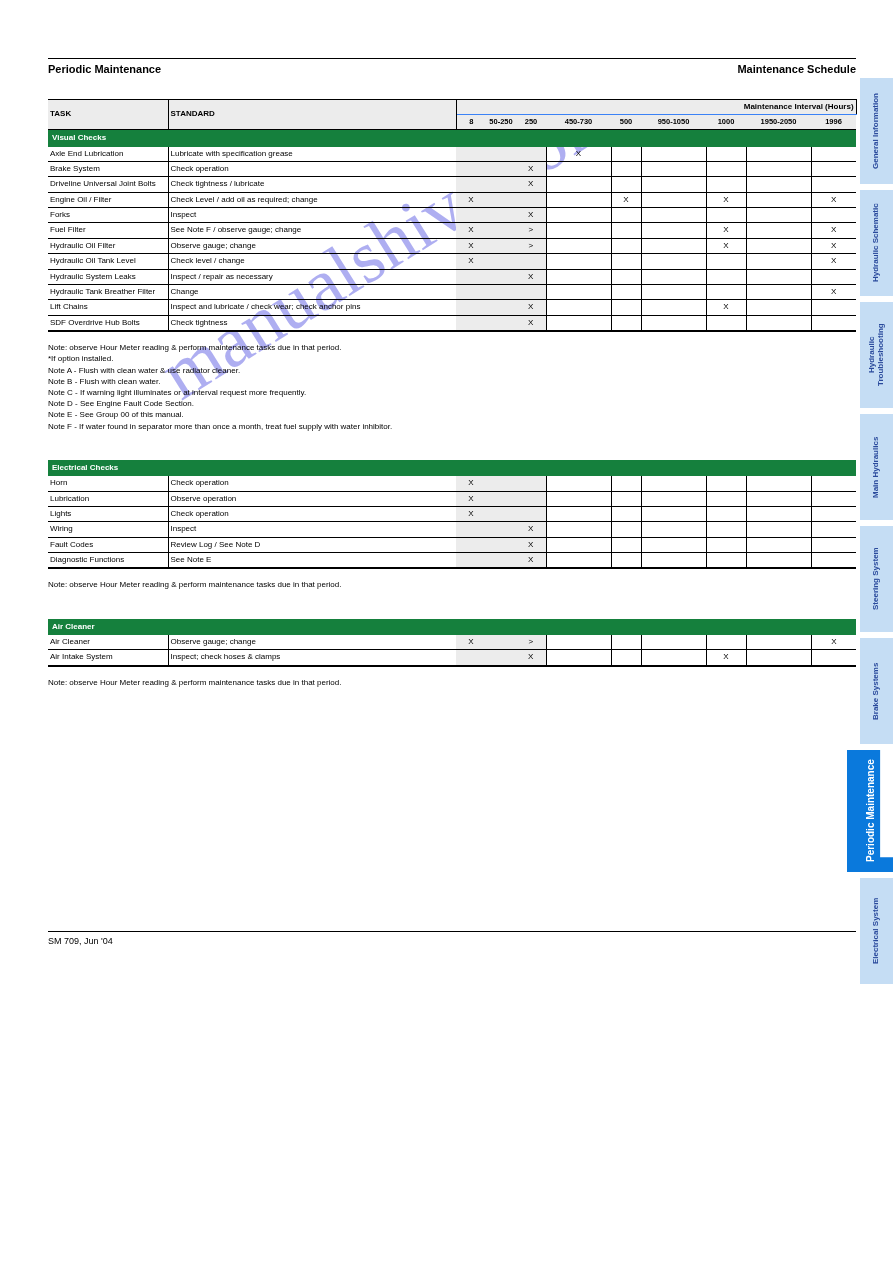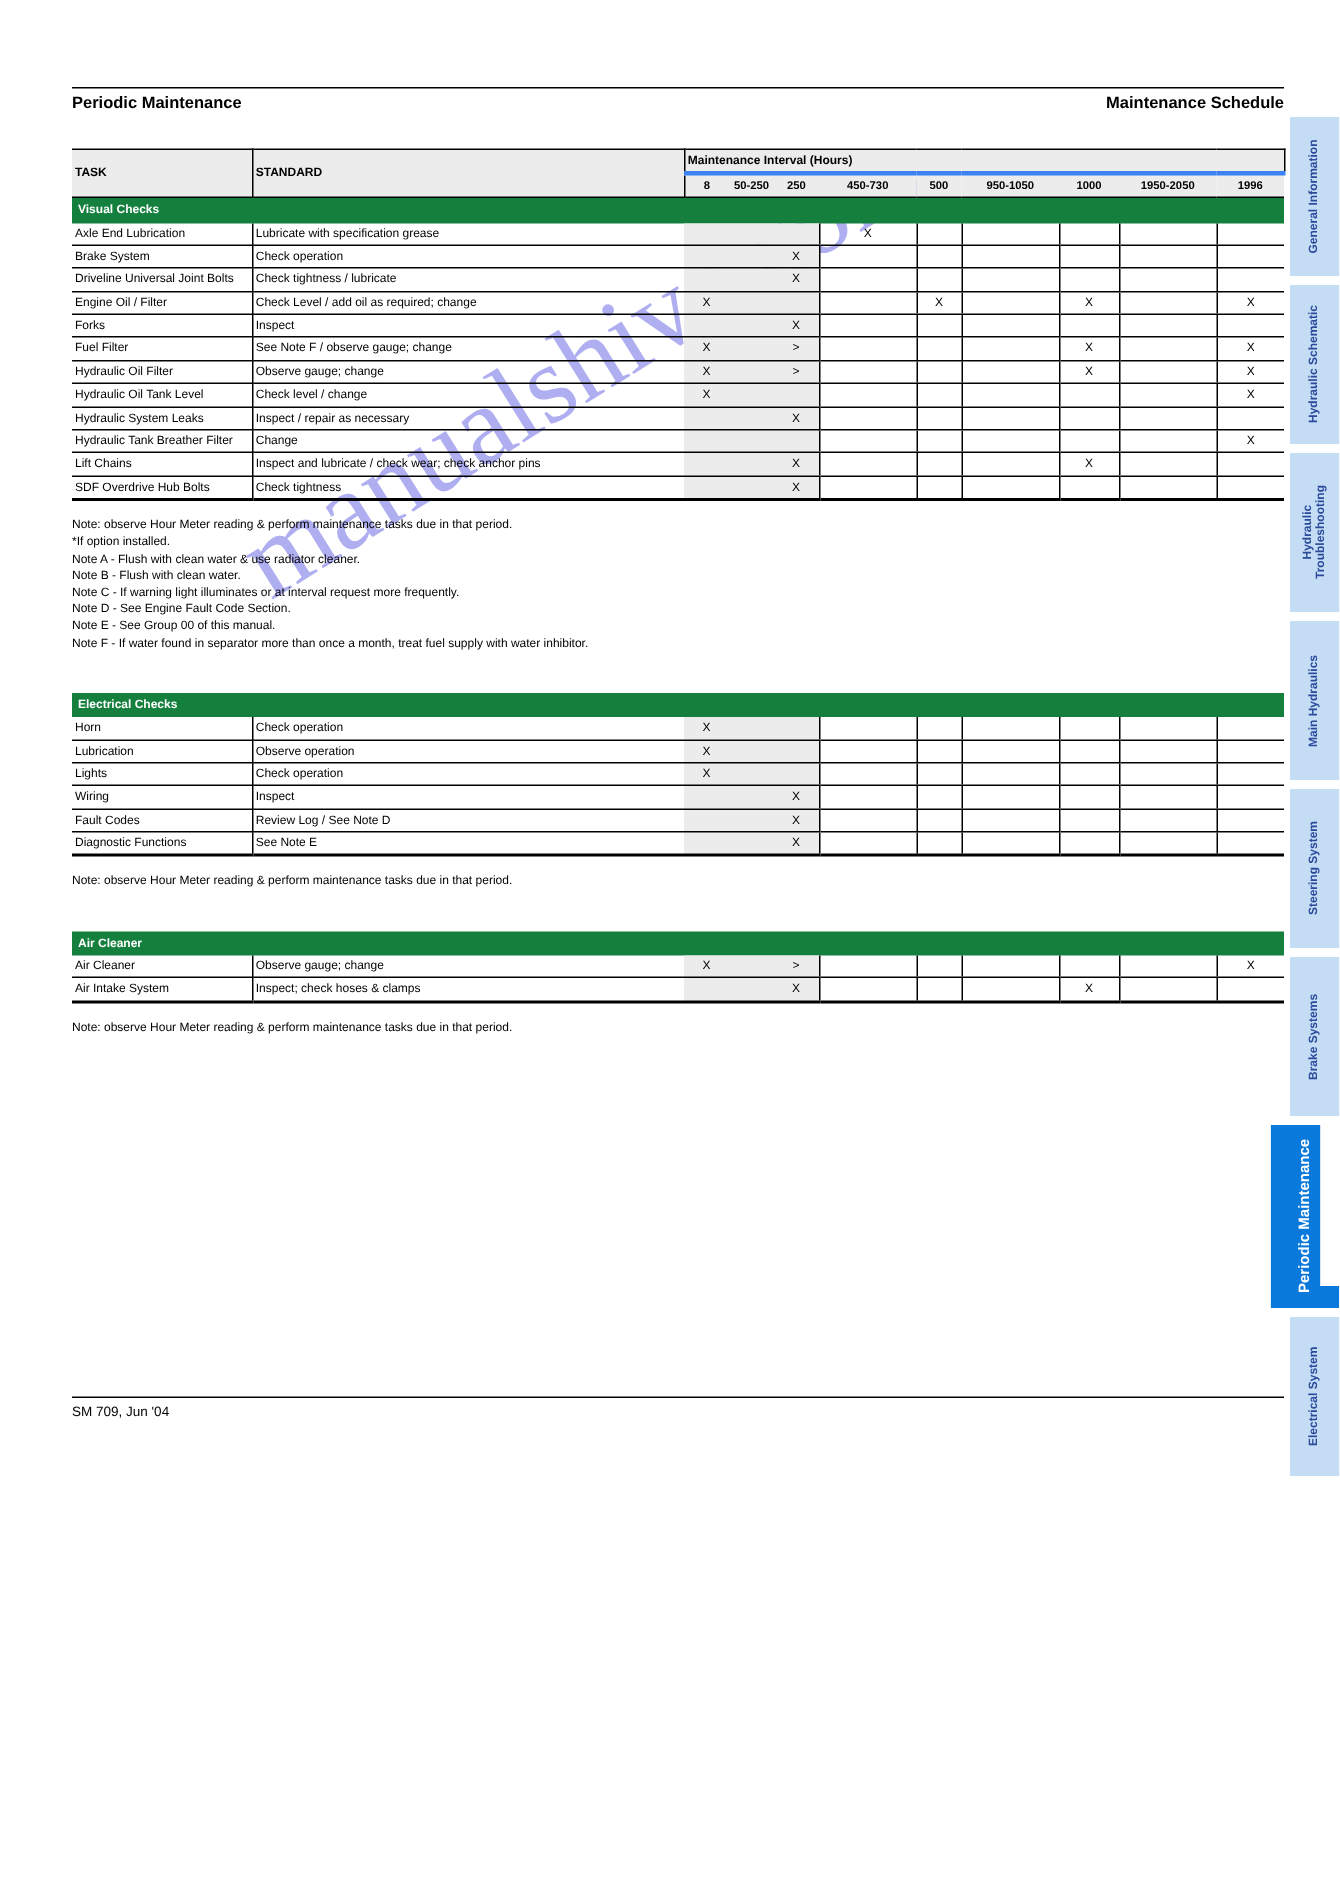--- a/index.html
+++ b/index.html
@@ -68,21 +68,21 @@
             <col style="width:30px">
         <col style="width:65px">
             <col style="width:40px">
             <col style="width:65px">
             <col style="width:45px">
       </colgroup>
       <tbody>
             <tr class="thead">
         <th rowspan="2" class="first">TASK</th>
         <th rowspan="2" class="first standard-top">STANDARD</th>
-        <th colspan="9" class="volt" style="text-align:left;border-bottom:3px solid #3b82f6">Maintenance Interval (Hours)</th>
+        <th colspan="9" class="volt" style="text-align:right;border-bottom:1px solid #3b82f6">Maintenance Interval (Hours)</th>
       </tr>
       <tr class="thead-sp">
         <th class="odd">8</th>
         <th>50-250</th>
         <th>250</th>
         <th class="odd">450-730</th>
         <th>500</th>
         <th class="odd">950-1050</th>
         <th>1000</th>
         <th class="odd">1950-2050</th>

